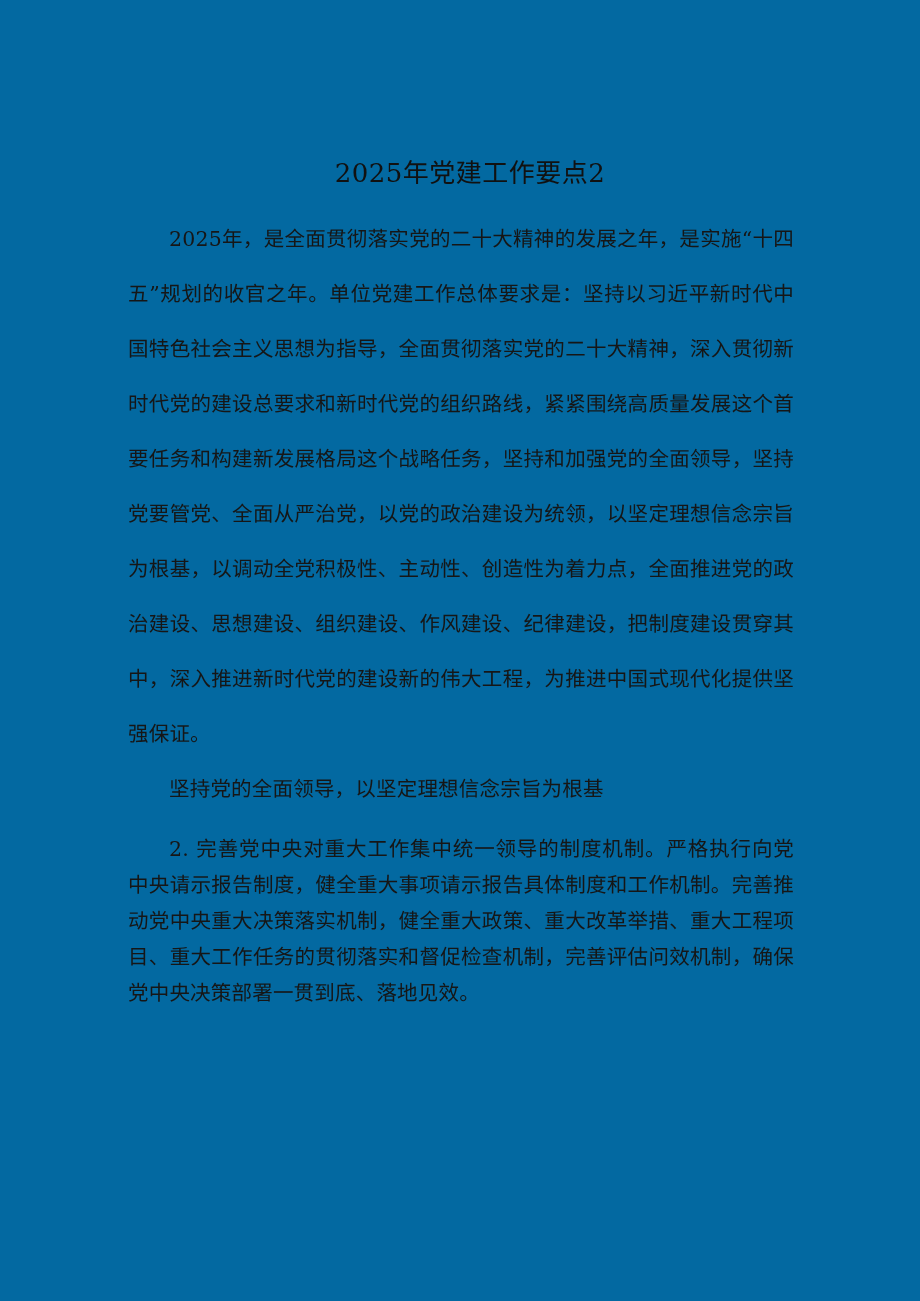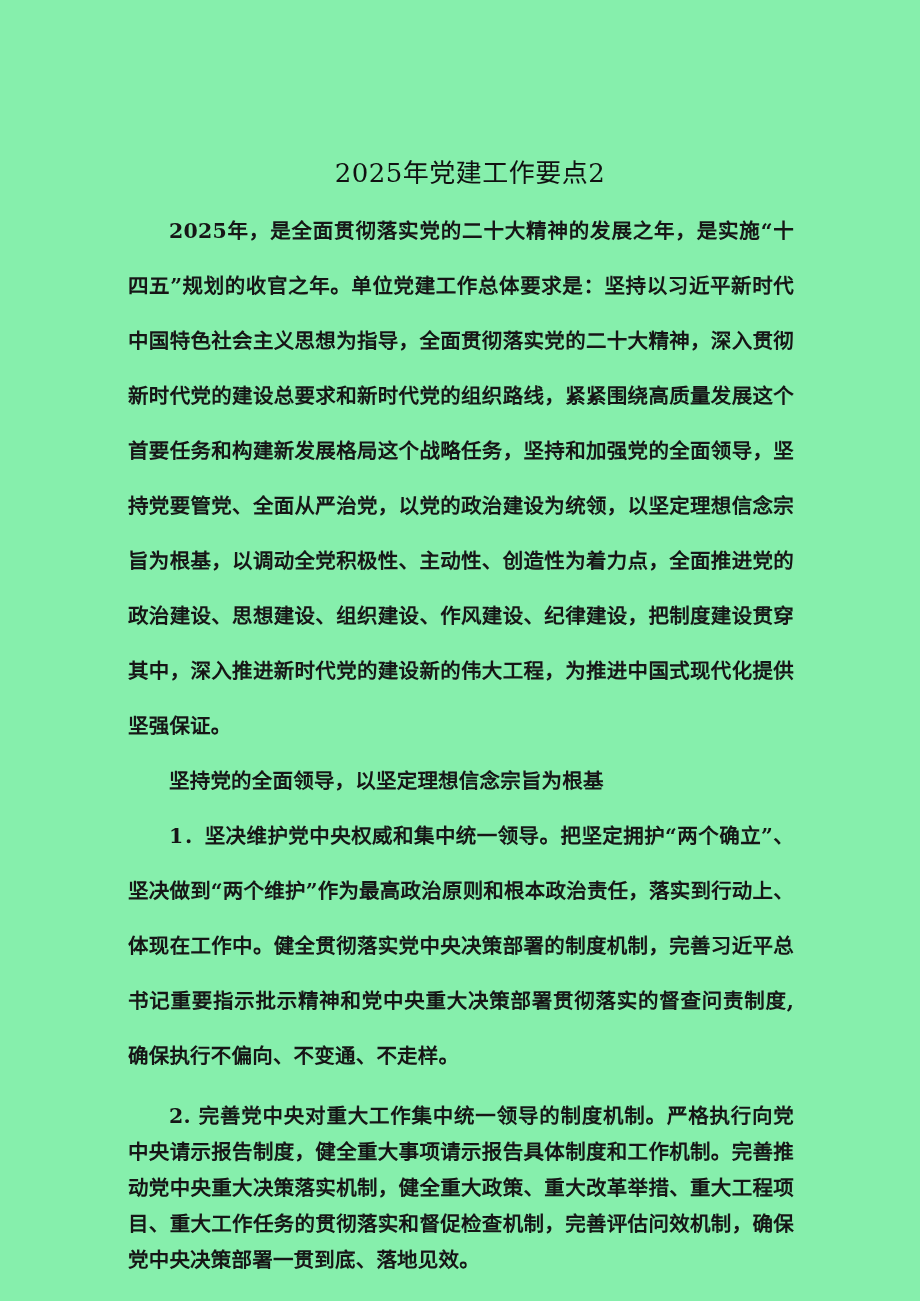--- a/index.html
+++ b/index.html
@@ -6,21 +6,21 @@
   html, body {
     margin: 0;
     padding: 0;
     background: #ffffff;
   }
   .page {
     position: relative;
     width: 920px;
     height: 1301px;
     margin: 0 auto;
-    background: #86efac;
+    background: #0369a1;
     overflow: hidden;
     font-family: "DejaVu Serif", "Liberation Serif", serif;
     color: #151515;
     -webkit-font-smoothing: antialiased;
   }
 
   
   .doc-title {
     position: absolute;
     left: 128px;
@@ -33,23 +33,22 @@
     line-height: 1.3;
     color: #111111;
     white-space: nowrap;
     transform: translateX(10px);
   }
 
   
   .body-block {
     position: absolute;
     left: 128px;
-    top: 204px;
+    top: 212px;
     width: 666px;
-    font-weight: bold;
   }
 
   p.para {
     margin: 0;
     font-size: 20.5px;
     line-height: 55px;
     text-align: justify;
     text-justify: inter-ideograph;
     text-indent: 2em;
     letter-spacing: 0.2px;
@@ -78,19 +77,18 @@
 <div class="page">
 
   <h1 class="doc-title">2025年党建工作要点2</h1>
 
   <div class="body-block">
 
     <p class="para loose">2025年，是全面贯彻落实党的二十大精神的发展之年，是实施“十四五”规划的收官之年。单位党建工作总体要求是：坚持以习近平新时代中国特色社会主义思想为指导，全面贯彻落实党的二十大精神，深入贯彻新时代党的建设总要求和新时代党的组织路线，紧紧围绕高质量发展这个首要任务和构建新发展格局这个战略任务，坚持和加强党的全面领导，坚持党要管党、全面从严治党，以党的政治建设为统领，以坚定理想信念宗旨为根基，以调动全党积极性、主动性、创造性为着力点，全面推进党的政治建设、思想建设、组织建设、作风建设、纪律建设，把制度建设贯穿其中，深入推进新时代党的建设新的伟大工程，为推进中国式现代化提供坚强保证。</p>
 
     <p class="para loose section-head">坚持党的全面领导，以坚定理想信念宗旨为根基</p>
 
-    <p class="para loose">1．坚决维护党中央权威和集中统一领导。把坚定拥护“两个确立”、坚决做到“两个维护”作为最高政治原则和根本政治责任，落实到行动上、体现在工作中。健全贯彻落实党中央决策部署的制度机制，完善习近平总书记重要指示批示精神和党中央重大决策部署贯彻落实的督查问责制度,确保执行不偏向、不变通、不走样。</p>
 
     <p class="para tight">2. 完善党中央对重大工作集中统一领导的制度机制。严格执行向党中央请示报告制度，健全重大事项请示报告具体制度和工作机制。完善推动党中央重大决策落实机制，健全重大政策、重大改革举措、重大工程项目、重大工作任务的贯彻落实和督促检查机制，完善评估问效机制，确保党中央决策部署一贯到底、落地见效。</p>
 
   </div>
 
 </div>
 
 </body></html>

